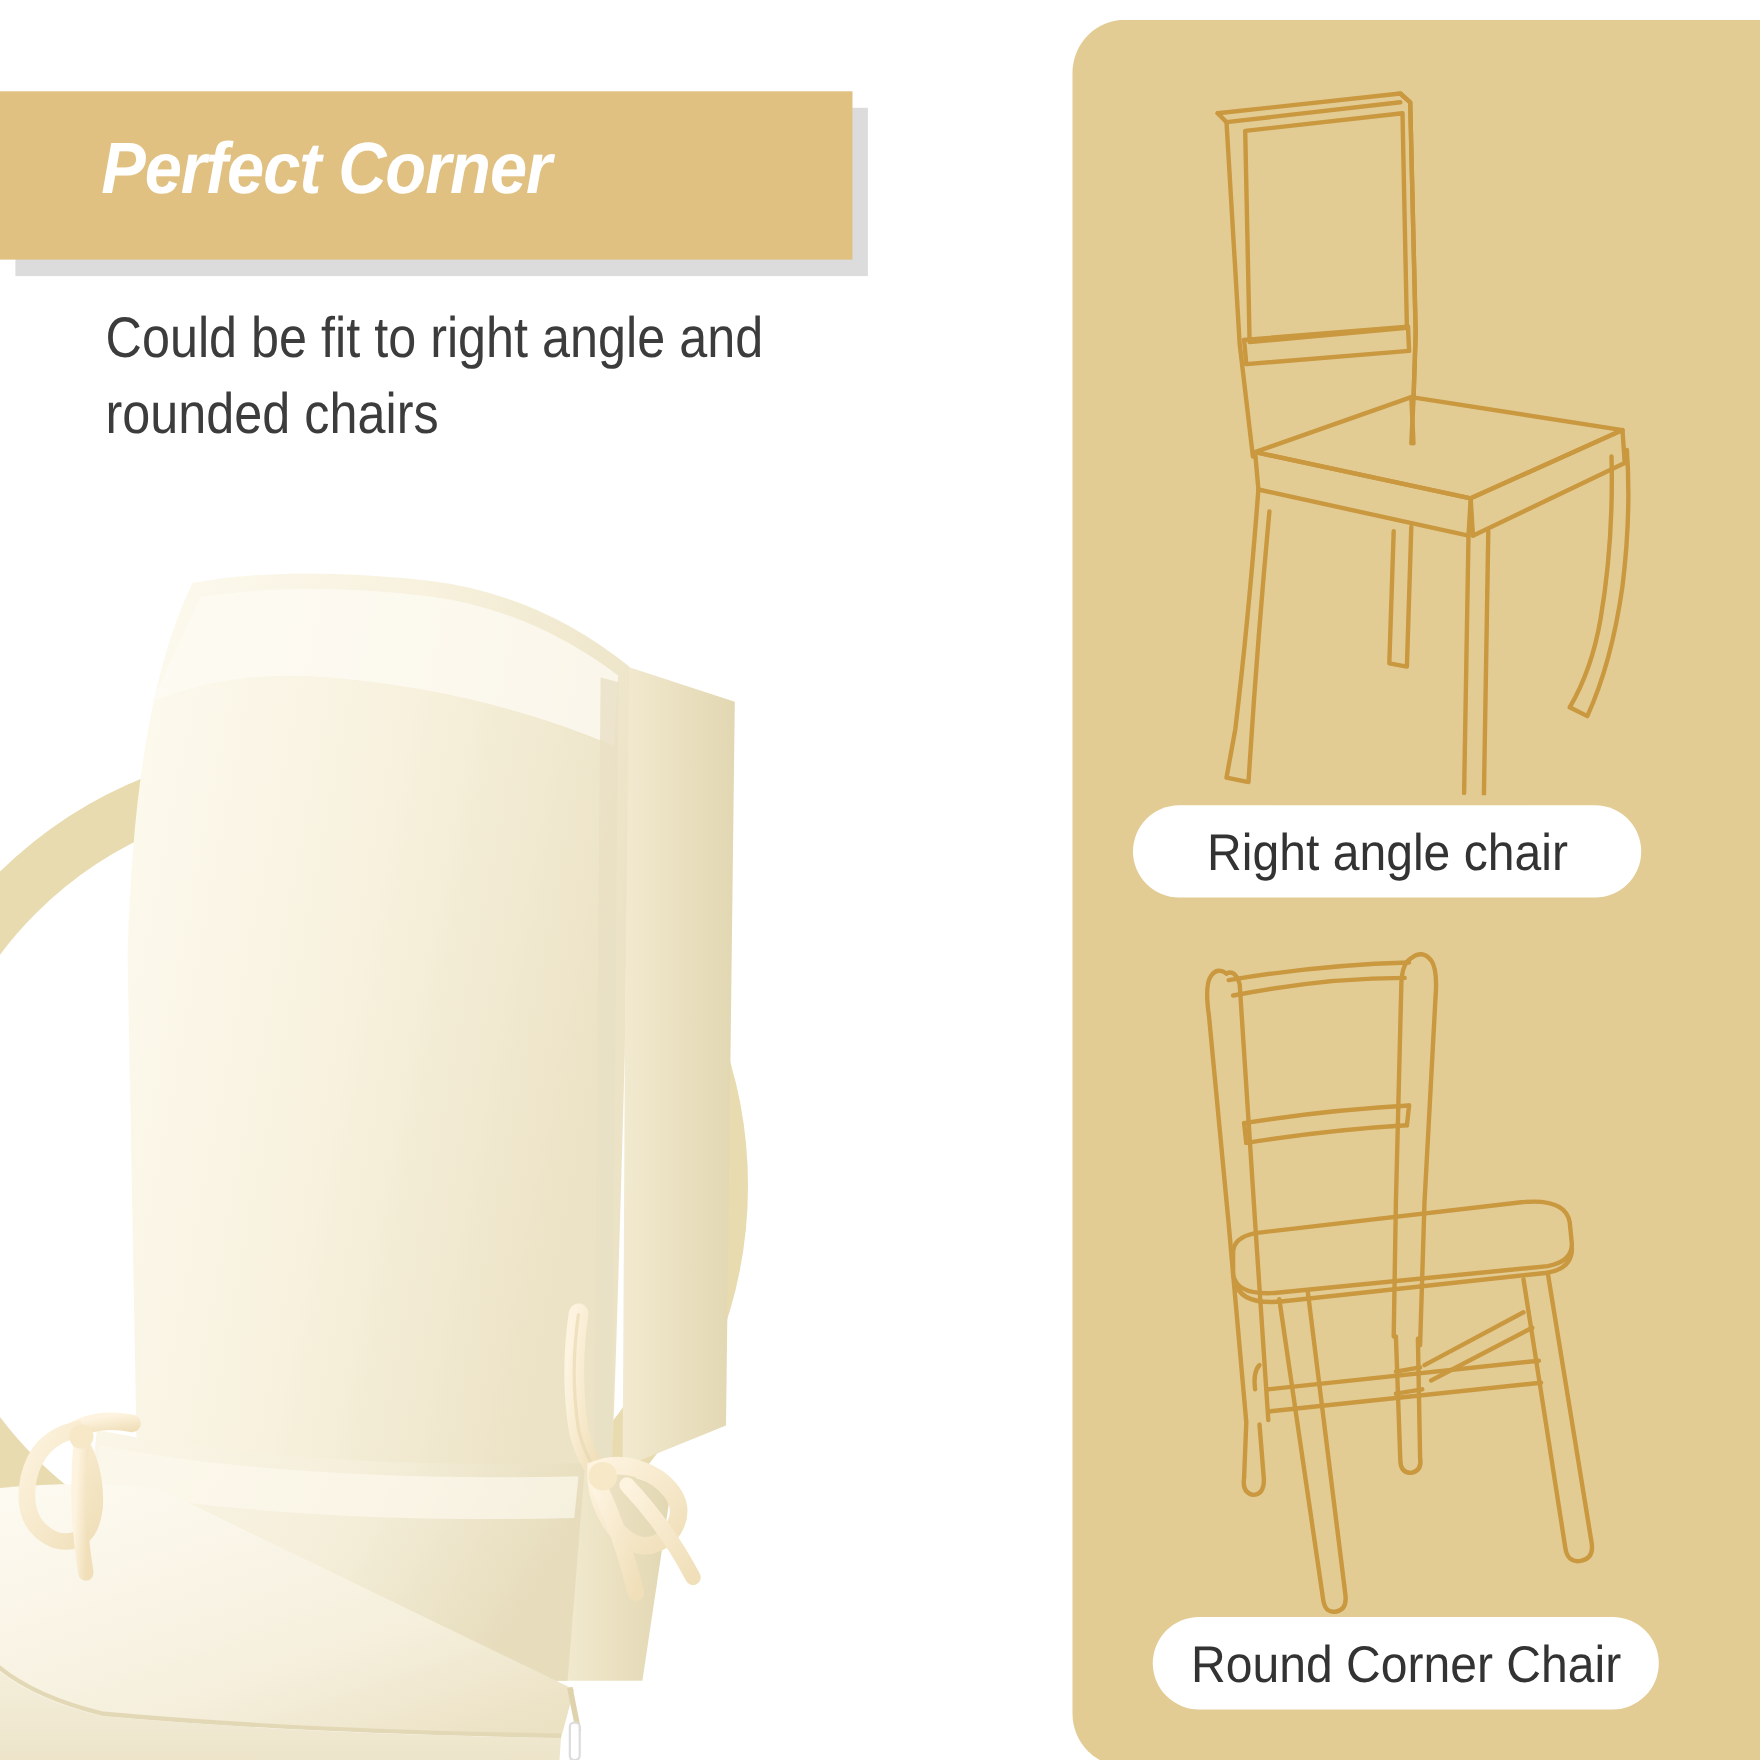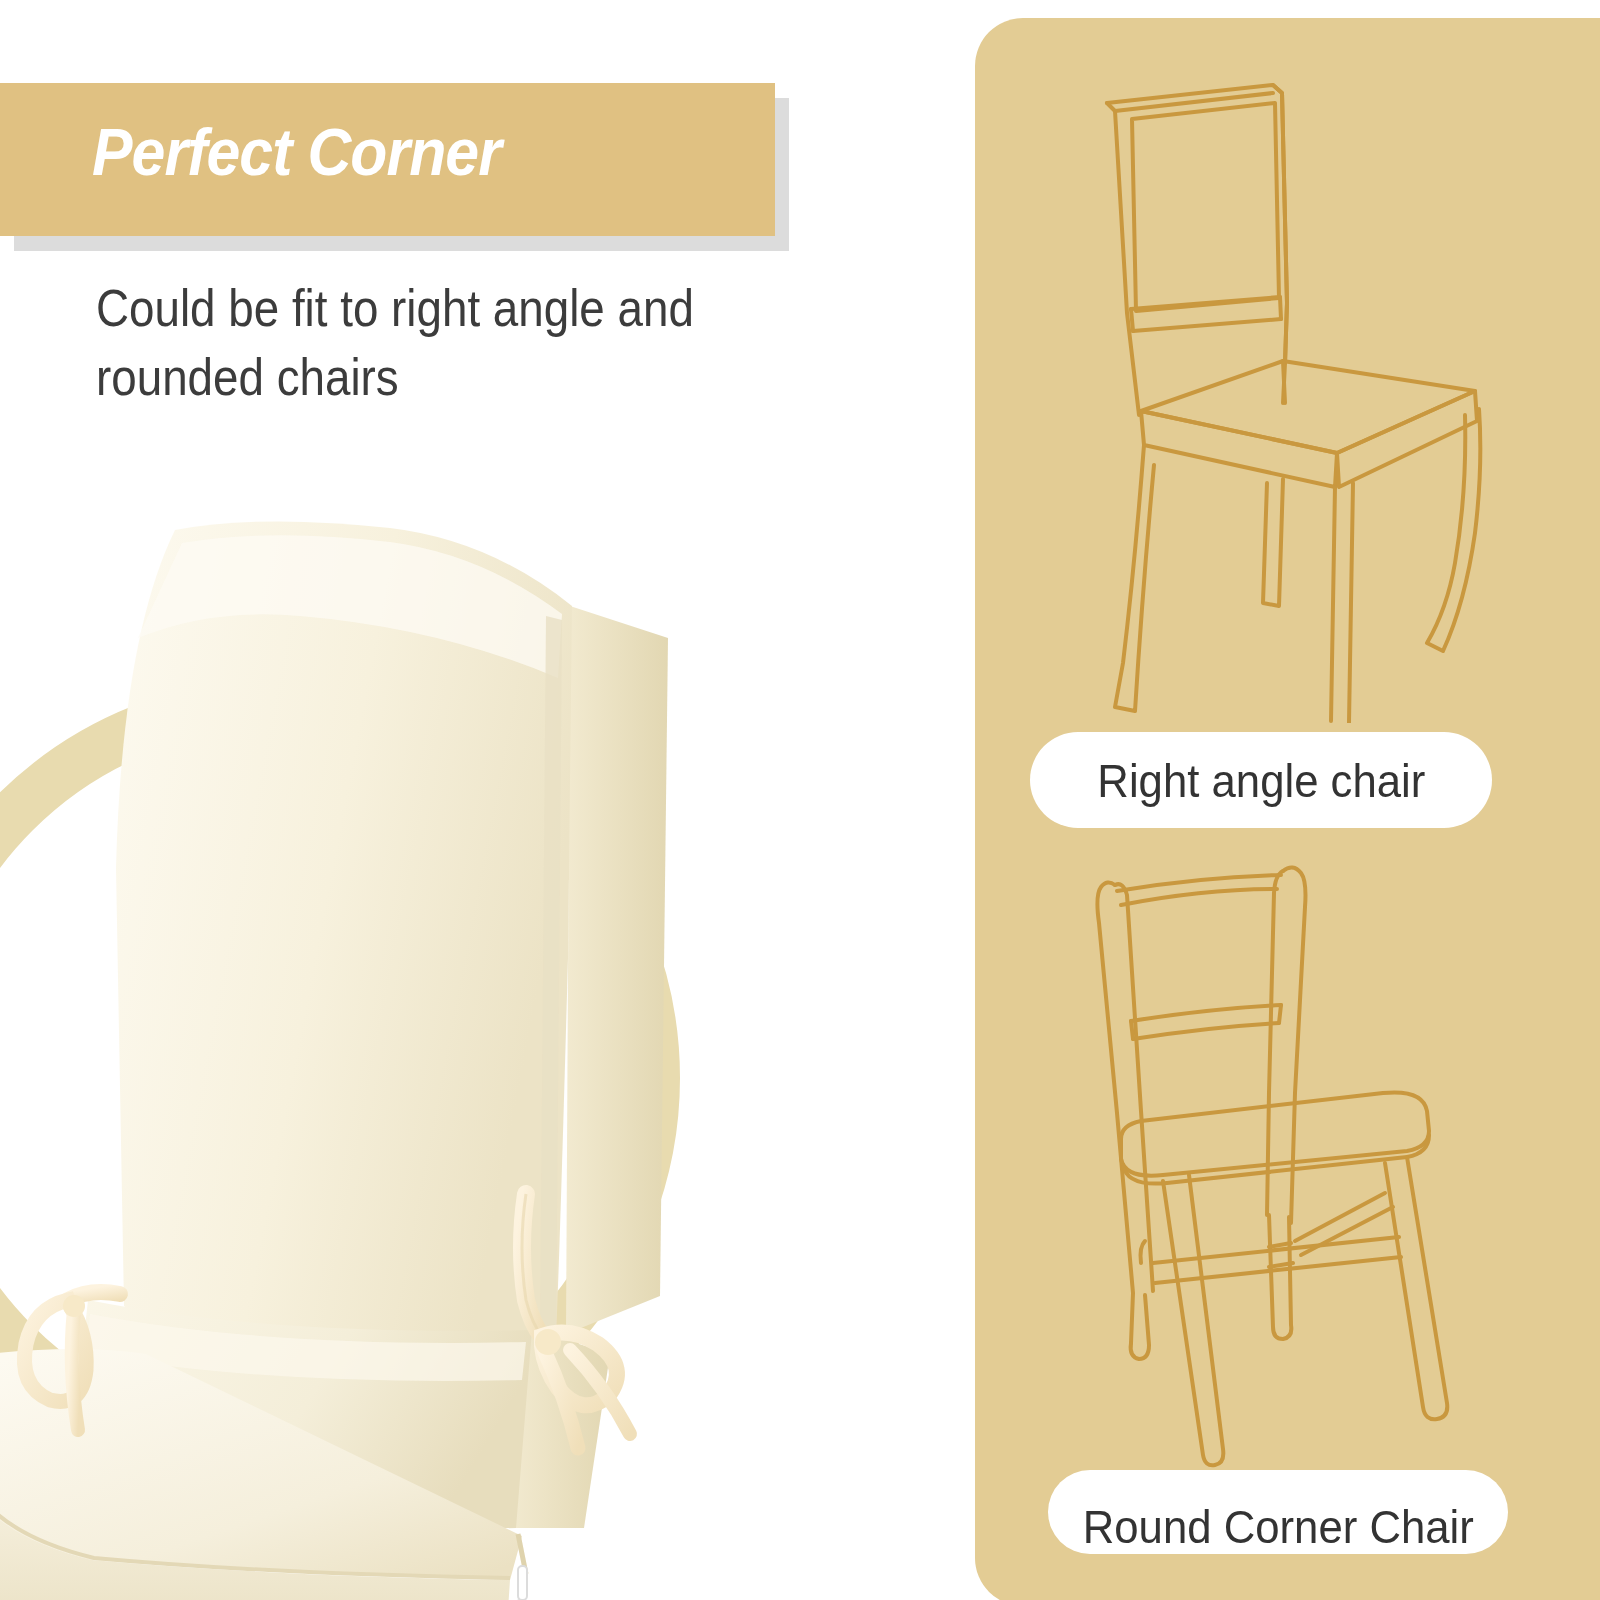--- a/index.html
+++ b/index.html
@@ -59,22 +59,22 @@
 
   .pill{
     position:absolute;
     background:#ffffff;
     border-radius:100px;
     display:flex;align-items:center;justify-content:center;
     color:#333333;
     font-family:"Liberation Sans", sans-serif;
     white-space:nowrap;
   }
-  .pill-a{left:1030px;top:714px;width:462px;height:96px;font-size:47px;}
-  .pill-b{left:1048px;top:1452px;width:460px;height:84px;font-size:47px;align-items:flex-end;}
+  .pill-a{left:1030px;top:714px;width:462px;height:84px;font-size:47px;}
+  .pill-b{left:1048px;top:1452px;width:460px;height:84px;font-size:47px;}
   .pill span{transform:scaleX(0.93);transform-origin:center;display:inline-block;}
 </style>
 </head>
 <body>
 
 <div class="stage">
 
   <div class="banner-shadow"></div>
   <div class="banner"></div>
   <div class="banner-title">Perfect Corner</div>

